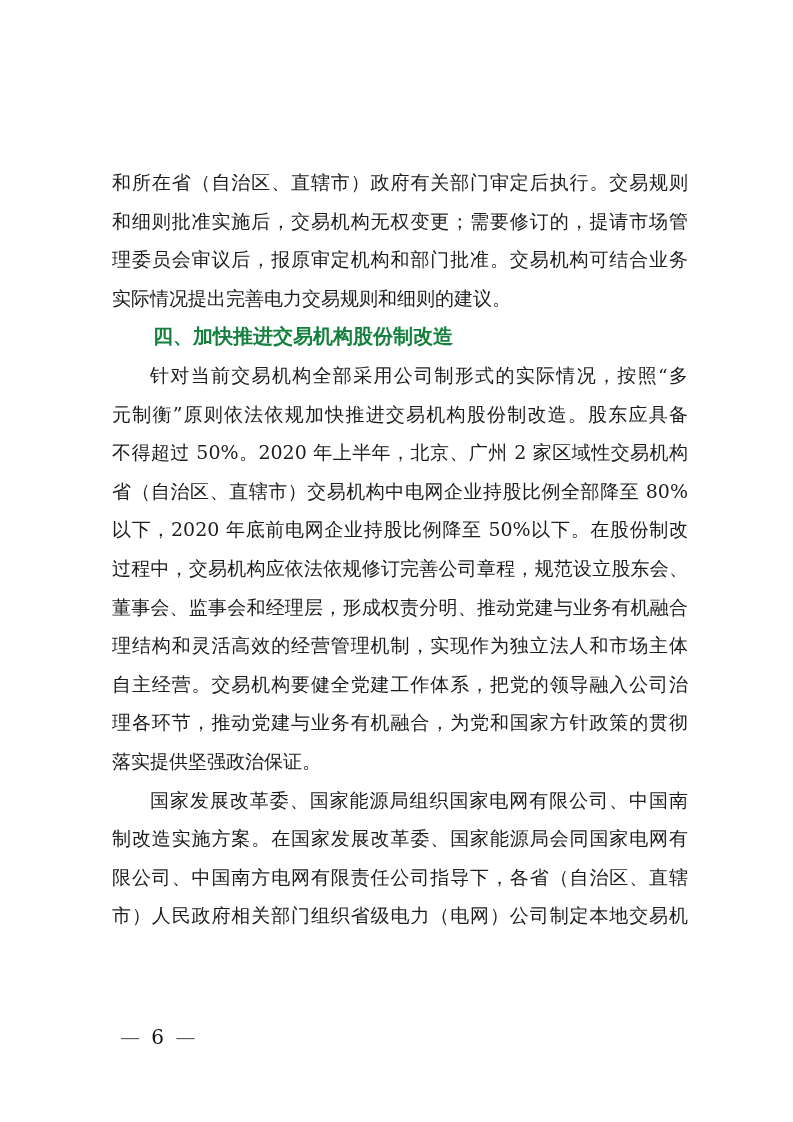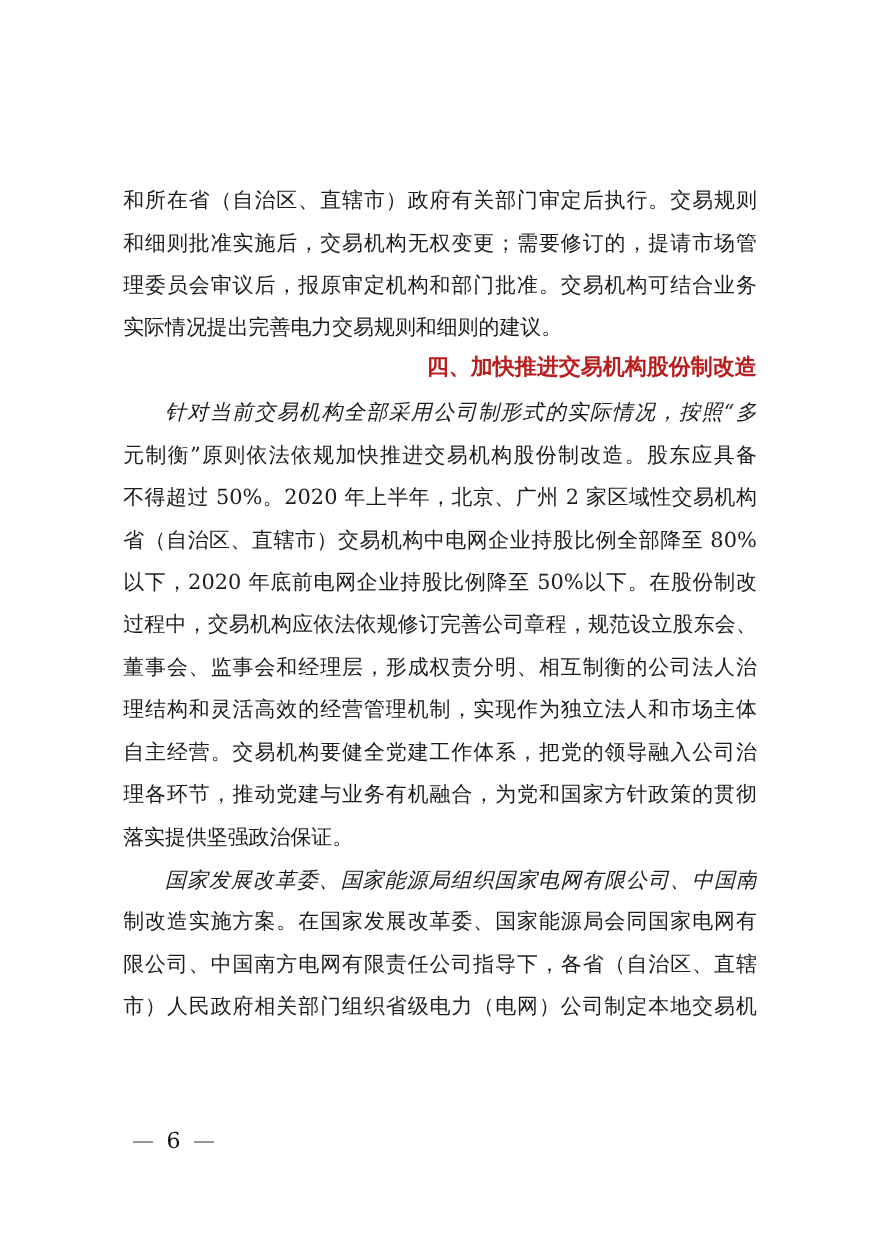--- a/index.html
+++ b/index.html
@@ -28,35 +28,34 @@
     line-height: 38.6px;
     height: 38.6px;
     text-align: justify;
     text-align-last: justify;
     text-justify: inter-character;
     overflow: hidden;
     letter-spacing: 0;
   }
   .line.first {
     text-indent: 2em;
-    font-style: italic;
   }
   .line.end {
     text-align: center;
     text-align-last: left;
   }
   .heading {
-    font-family: Liberation Mono, monospace;
+    font-family: Liberation Serif, serif;
     font-weight: bold;
     font-size: 20px;
     line-height: 38.6px;
     height: 38.6px;
     padding-left: 41px;
-    color: #b91c1c;
-    text-align: right;
+    color: #15803d;
+    text-align: left;
   }
   .footer {
     position: absolute;
     left: 115px;
     top: 1001px;
     font-size: 20px;
     color: #222222;
   }
   .footer span {
     display: inline-block;
@@ -85,21 +84,21 @@
 
     <div class="heading">四、加快推进交易机构股份制改造</div>
 
     <div class="para">
       <div class="line first">针对当前交易机构全部采用公司制形式的实际情况，按照“多</div>
       <div class="line">元制衡”原则依法依规加快推进交易机构股份制改造。股东应具备</div>
       <div class="line">不得超过 50%。2020 年上半年，北京、广州 2 家区域性交易机构和</div>
       <div class="line">省（自治区、直辖市）交易机构中电网企业持股比例全部降至 80%</div>
       <div class="line">以下，2020 年底前电网企业持股比例降至 50%以下。在股份制改造</div>
       <div class="line">过程中，交易机构应依法依规修订完善公司章程，规范设立股东会、</div>
-      <div class="line">董事会、监事会和经理层，形成权责分明、相互制衡的公司法人治</div>
+      <div class="line">董事会、监事会和经理层，形成权责分明、推动党建与业务有机融合</div>
       <div class="line">理结构和灵活高效的经营管理机制，实现作为独立法人和市场主体</div>
       <div class="line">自主经营。交易机构要健全党建工作体系，把党的领导融入公司治</div>
       <div class="line">理各环节，推动党建与业务有机融合，为党和国家方针政策的贯彻</div>
       <div class="line end">落实提供坚强政治保证。</div>
     </div>
 
     <div class="para">
       <div class="line first">国家发展改革委、国家能源局组织国家电网有限公司、中国南</div>
       <div class="line">制改造实施方案。在国家发展改革委、国家能源局会同国家电网有</div>
       <div class="line">限公司、中国南方电网有限责任公司指导下，各省（自治区、直辖</div>

